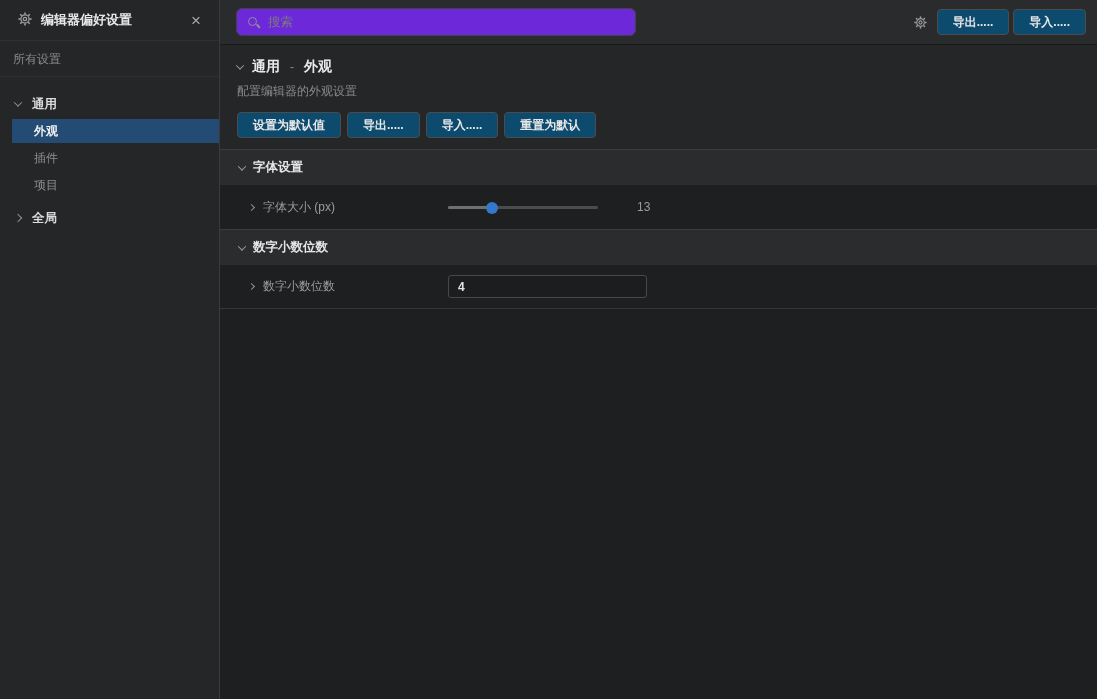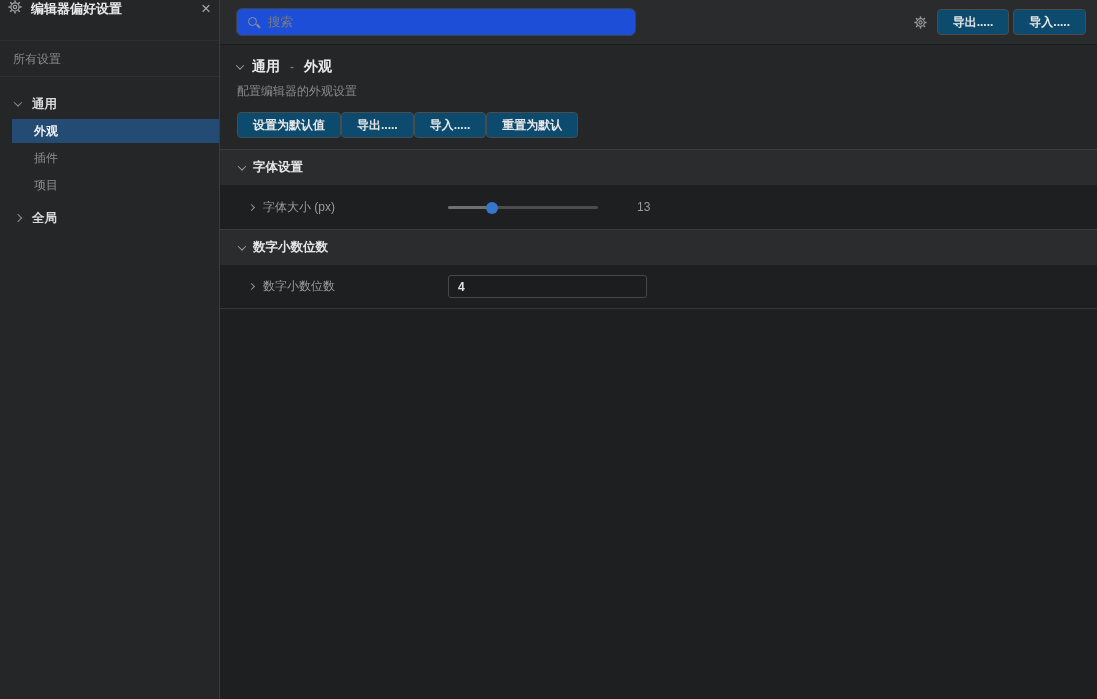--- a/index.html
+++ b/index.html
@@ -10,22 +10,22 @@
     -webkit-font-smoothing:antialiased;
   }
   .app { display:flex; width:1097px; height:699px; }
 
   
   .sidebar {
     width:220px; background:#252627; border-right:1px solid #3a3b3c;
     display:flex; flex-direction:column; flex:none;
   }
   .sb-header {
-    height:41px; display:flex; align-items:flex-start; gap:9px;
-    padding:0 8px; border-bottom:1px solid #2f3031;
+    height:41px; display:flex; align-items:center; gap:9px;
+    padding:0 18px; border-bottom:1px solid #2f3031;
   }
   .sb-title { flex:1; font-weight:bold; font-size:13px; color:#e8e8e8; }
   .close-btn {
     color:#a8a8a8; font-size:17px; line-height:1; cursor:default;
     background:none; border:none; font-family:inherit;
   }
   .sb-all {
     height:36px; line-height:36px; padding:0 13px; color:#8c8c8c;
     font-size:12px; border-bottom:1px solid #2f3031; cursor:default;
   }
@@ -57,21 +57,21 @@
   
   .gear { flex:none; display:inline-block; }
 
   
   .main { flex:1; display:flex; flex-direction:column; min-width:0; }
   .toolbar {
     height:45px; flex:none; background:#2a2b2c; border-bottom:1px solid #1a1a1b;
     display:flex; align-items:center; padding:0 11px 0 16px;
   }
   .search-box {
-    width:400px; height:28px; background:#1d4ed8; border:1px solid #424344;
+    width:400px; height:28px; background:#6d28d9; border:1px solid #424344;
     border-radius:6px; display:flex; align-items:center; padding:0 10px; gap:8px;
   }
   .mag { position:relative; width:13px; height:13px; flex:none; }
   .mag::before {
     content:""; position:absolute; left:1px; top:1px; width:7px; height:7px;
     border:1.5px solid #909090; border-radius:50%;
   }
   .mag::after {
     content:""; position:absolute; left:9px; top:9px; width:4.5px; height:1.6px;
     background:#909090; transform:rotate(45deg); border-radius:1px;
@@ -90,21 +90,21 @@
   }
   .tb-btn + .tb-btn { margin-left:4px; }
 
   
   .page-header { flex:none; background:#252627; padding:12px 0 11px 17px; }
   .crumb { display:flex; align-items:center; gap:9px; height:20px; }
   .crumb .chev { border-color:#9a9a9a; }
   .crumb-parent, .crumb-current { font-size:14px; font-weight:bold; color:#e9e9e9; }
   .crumb-sep { color:#8a8a8a; font-size:12px; margin:0 1px; }
   .page-desc { margin-top:6px; color:#8a8a8a; font-size:12px; line-height:16px; }
-  .page-actions { margin-top:13px; display:flex; gap:0; }
+  .page-actions { margin-top:13px; display:flex; gap:6px; }
 
   
   .section-band {
     height:36px; flex:none; background:#2b2c2d; border-top:1px solid #3b3c3d;
     display:flex; align-items:center; gap:8px; padding-left:19px;
     color:#e6e6e6; font-weight:bold; font-size:12.5px; cursor:default;
   }
   .section-band .chev { border-color:#a0a0a0; }
   .setting-row {
     height:44px; flex:none; background:#1e1f20; position:relative;

